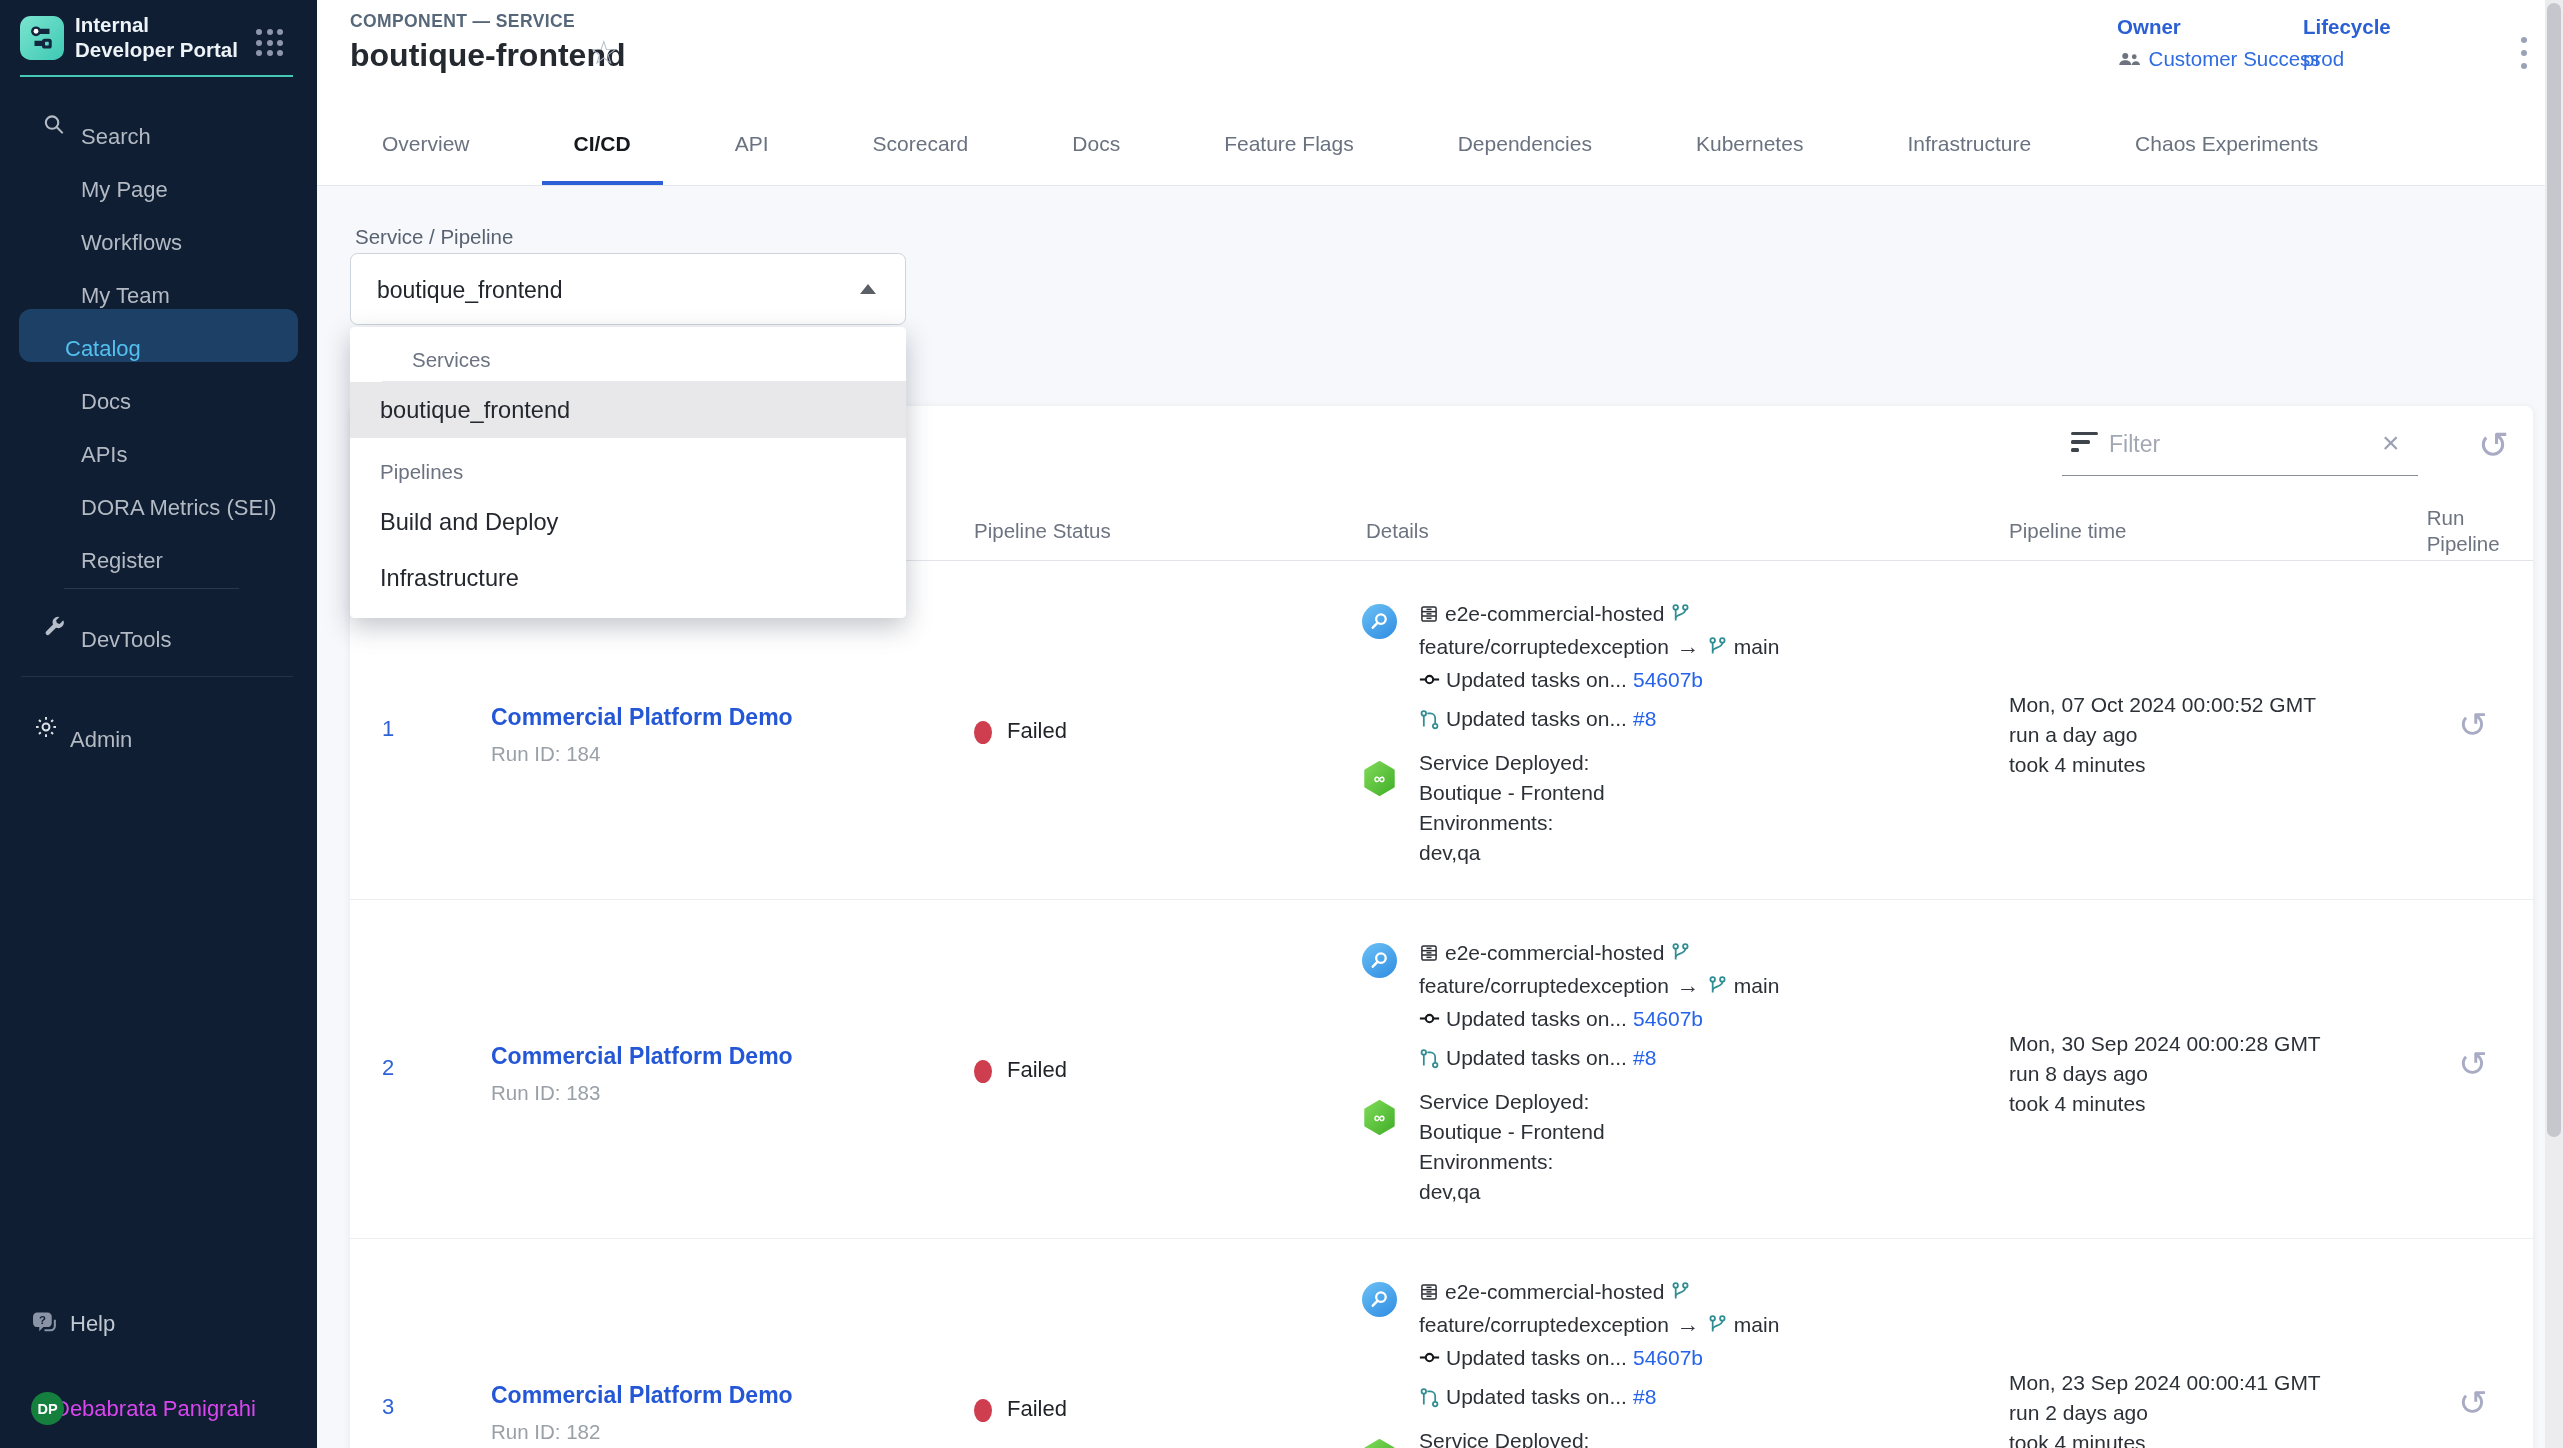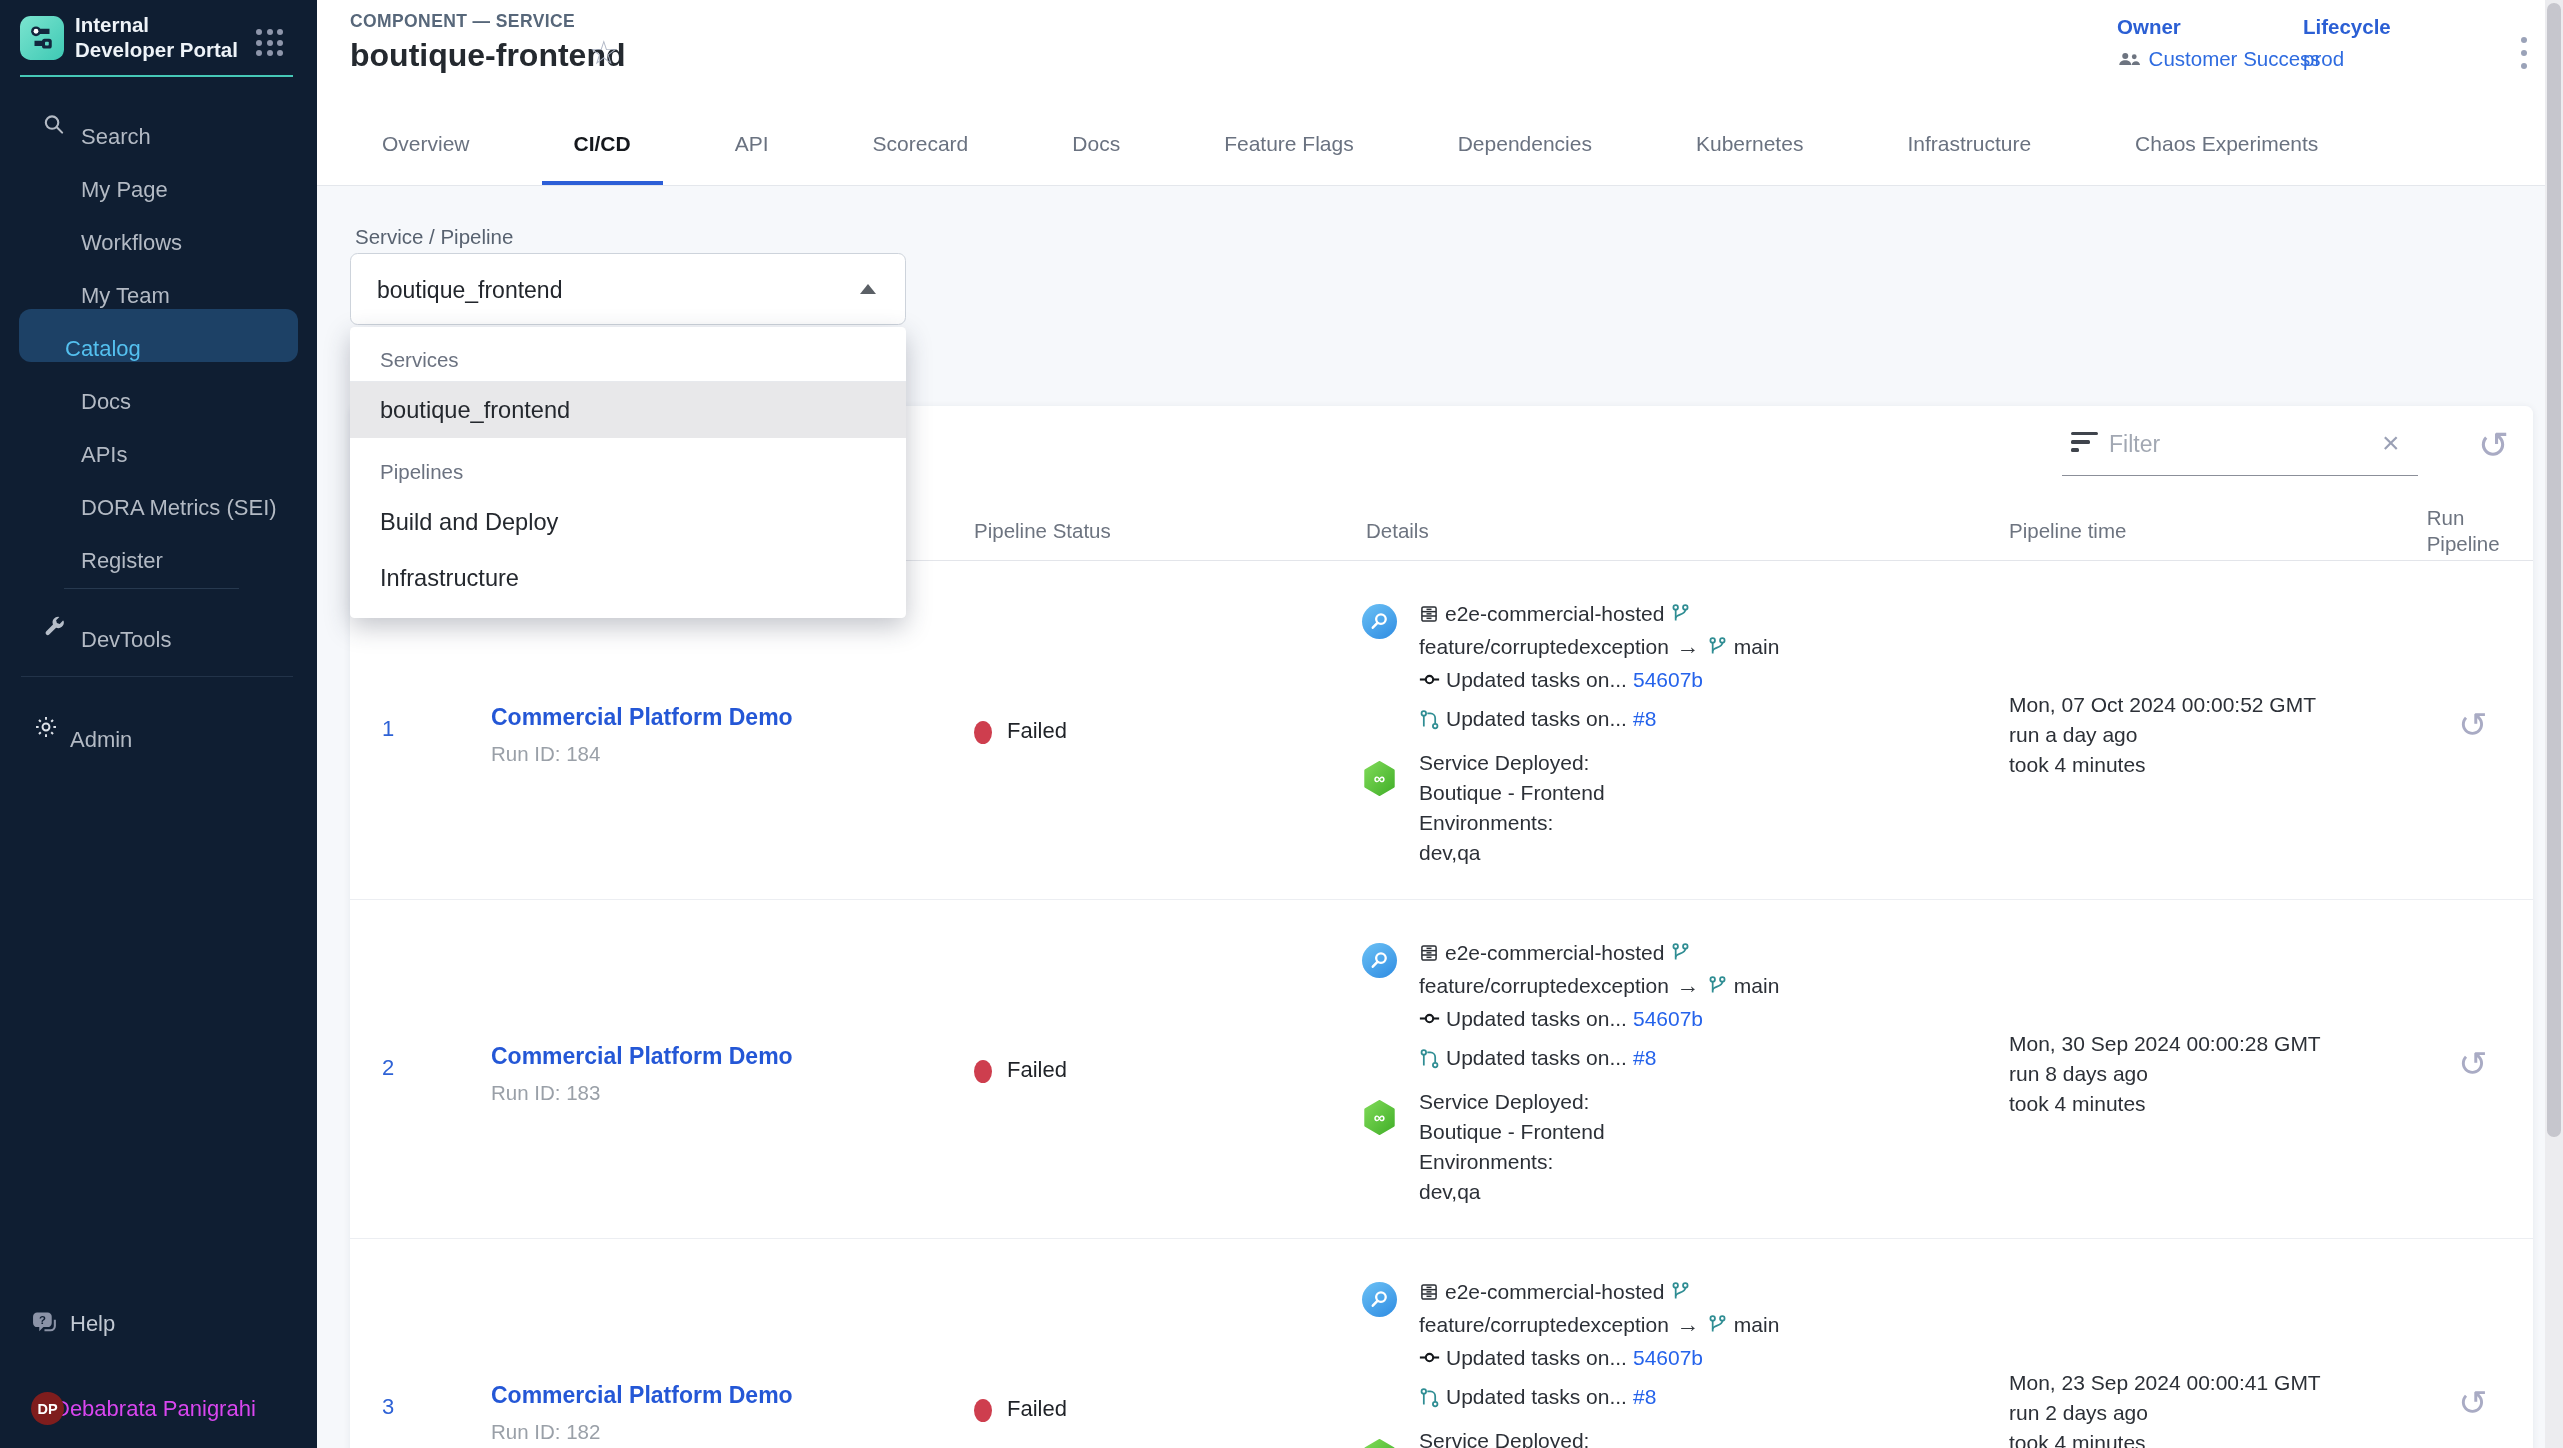--- a/index.html
+++ b/index.html
@@ -23,21 +23,21 @@
   .nav-item .ic { position:absolute; left:42px; top:50%; transform:translateY(-50%); display:flex; }
   .nav-item.active { background:#1d4166; border-radius:12px; margin:0 19px; width:279px; }
   .nav-item.active .lbl { margin-left:46px; color:#54c0ef; }
   .div-short { margin:13.7px 0 10.7px 64px; width:175px; height:1.5px; background:#27394f; }
   .div-long  { margin:23px 0 23px 20.5px; width:272px; height:1.5px; background:#223349; }
   .side-bottom { position:absolute; left:0; bottom:0; width:317px; }
   .help-row { position:relative; height:53px; display:flex; align-items:center; color:#c2c9d3; font-size:22px; margin-bottom:32px; }
   .help-row .ic { position:absolute; left:32px; }
   .help-row .lbl { margin-left:70px; }
   .user-row { position:relative; height:53px; display:flex; align-items:center; margin-bottom:13.7px; }
-  .avatar { position:absolute; left:31px; width:33px; height:33px; border-radius:50%; background:#7f1d1d;
+  .avatar { position:absolute; left:31px; width:33px; height:33px; border-radius:50%; background:#15803d;
             color:#fff; font-size:14.5px; font-weight:700; display:flex; align-items:center; justify-content:center; }
   .user-name { margin-left:54px; color:#d946ef; font-size:22px; }
 
   
   .topbar { position:absolute; left:317px; top:0; width:2246px; height:186px; background:#fff; border-bottom:1.5px solid #e4e7ec; z-index:10; }
   .eyebrow { position:absolute; left:33px; top:10.7px; font-size:17.5px; font-weight:600; letter-spacing:0.4px; color:#57677a; }
   .page-title { position:absolute; left:33px; top:37px; font-size:32px; font-weight:700; color:#24292f; }
   .star { position:absolute; left:272px; top:33px; font-size:33px; color:#b0b7c6; }
   .owner-block { position:absolute; left:1800px; top:15px; }
   .meta-label { font-size:20.5px; font-weight:700; color:#2b5fd4; }
@@ -96,21 +96,21 @@
   
   .sel-label { position:absolute; left:355px; top:225px; font-size:20.5px; color:#586270; z-index:21; }
   .sel-box { position:absolute; left:350px; top:253px; width:556px; height:72px; background:#fff; border:1.5px solid #cdd3db;
              border-radius:7.6px; z-index:21; cursor:pointer; }
   .sel-value { position:absolute; left:26px; top:23px; font-size:23px; color:#22262c; }
   .caret-up { position:absolute; right:29px; top:30px; width:0; height:0;
               border-left:8.4px solid transparent; border-right:8.4px solid transparent; border-bottom:10.7px solid #5b6066; }
   .menu { position:absolute; left:350px; top:327px; width:556px; background:#fff; border-radius:4.6px; z-index:22;
           box-shadow:0 9px 26px rgba(40,45,70,.28); padding:10.7px 0 12px 0; }
   .menu-header { height:44px; line-height:44px; padding-left:30px; font-size:20.5px; color:#6b7280; }
-  .menu-header.svc-h { border-bottom:1.5px solid #e7e9ed; }
+  .menu-header.svc-h { border-bottom:1.5px solid #e7e9ed;margin-left:32px; }
   .menu-item { height:56px; line-height:56px; padding-left:30px; font-size:23.6px; color:#24282e; cursor:pointer; }
   .menu-item.selected { background:#e8e8ea; }
   .menu-header.pip-h { height:56px; line-height:68px; }
 
   
   .scroll-track { position:absolute; right:0; top:0; width:18px; height:1449px; background:#ececef; z-index:40; }
   .scroll-thumb { position:absolute; right:2.3px; top:3px; width:13.7px; height:1134px; border-radius:6.8px; background:#c6c6cd; }
 
   svg { display:block; }
 </style>

